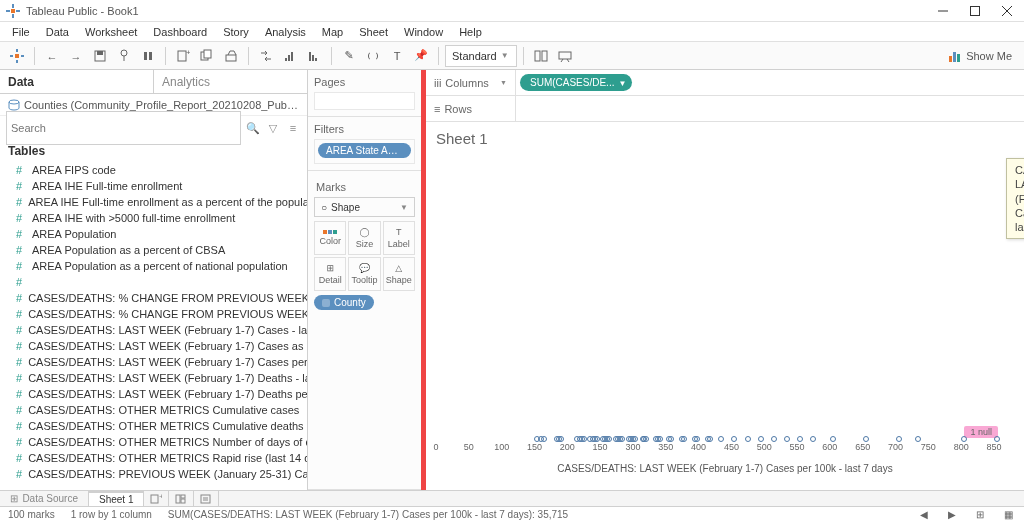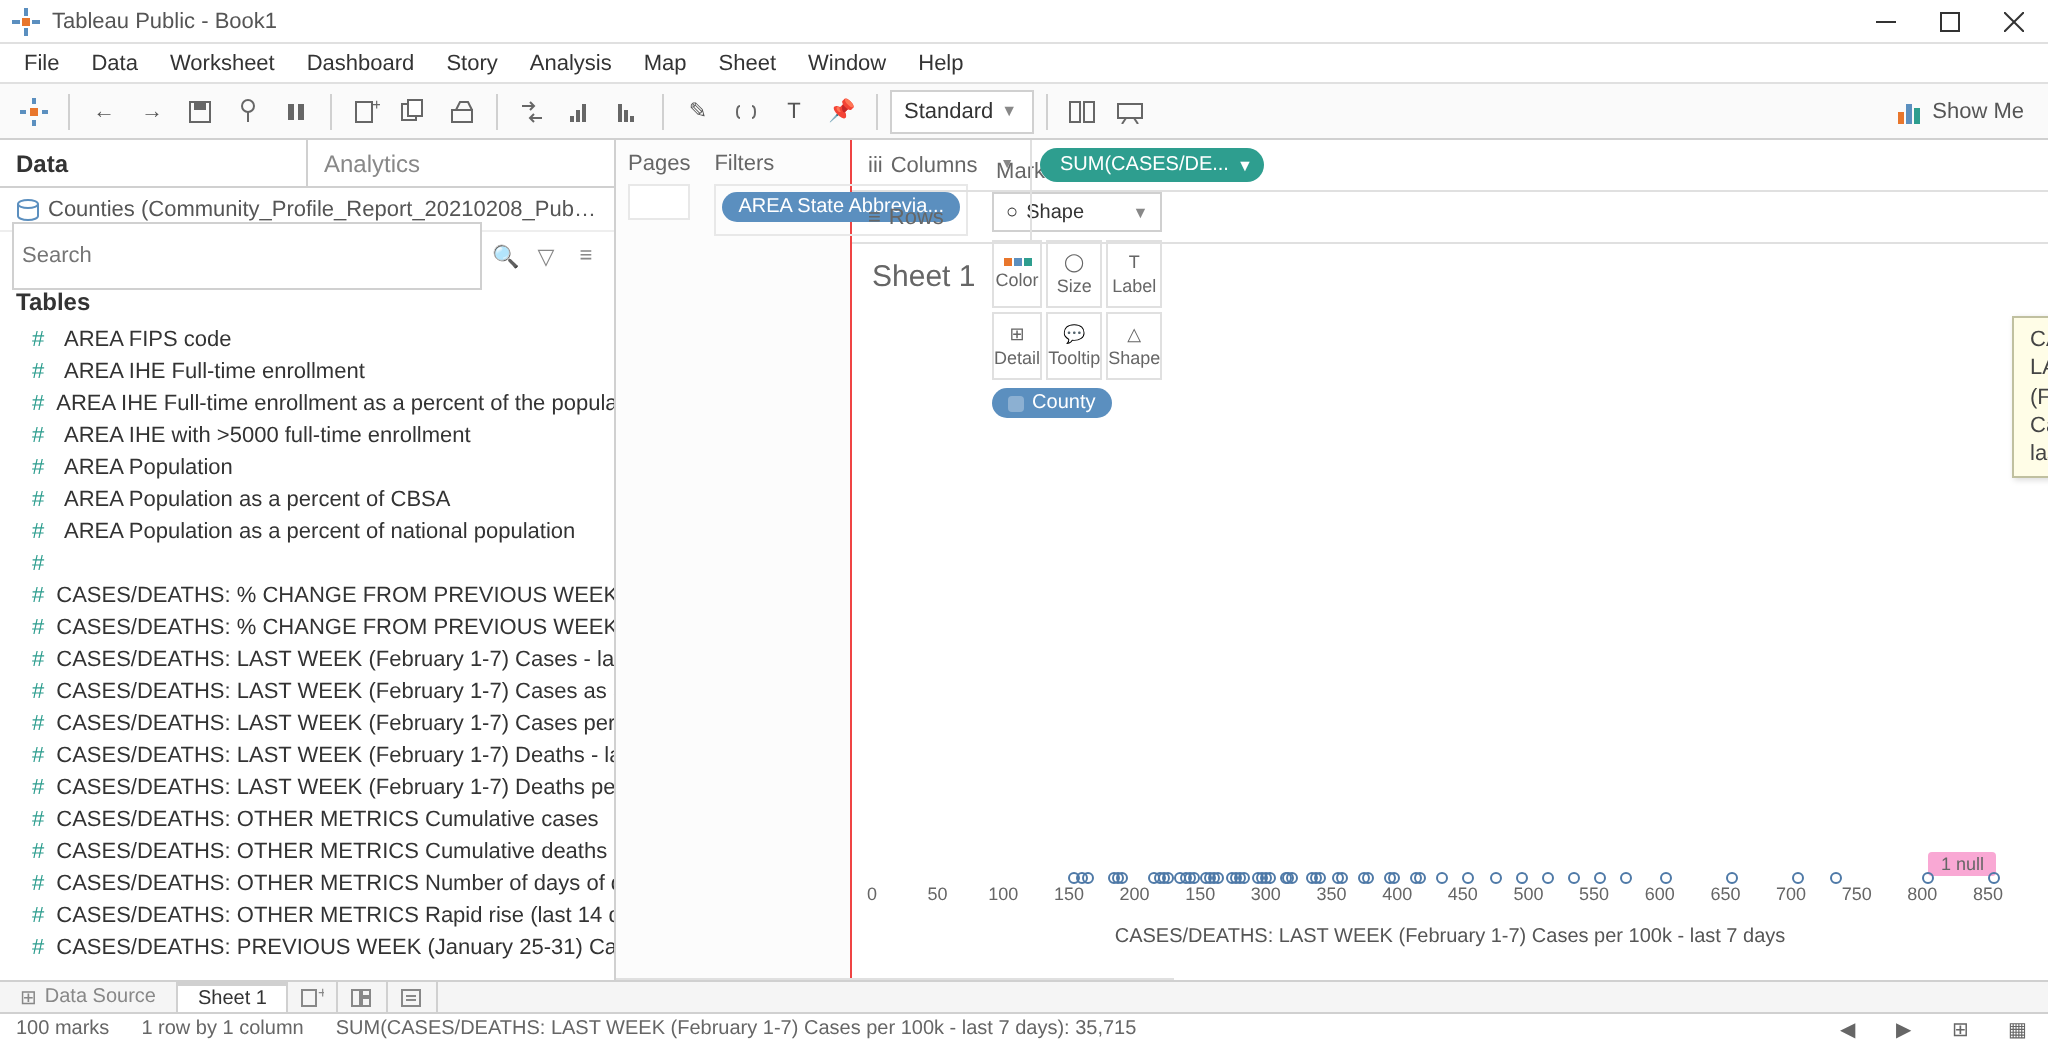--- a/index.html
+++ b/index.html
@@ -20,21 +20,21 @@
 .toolbar { height: 28px; display: flex; align-items: center; padding: 0 6px; gap: 2px; border-bottom: 1px solid #d0d0d0; background: #fafafa; }
 .toolbar .tbtn { width: 22px; height: 22px; display: flex; align-items: center; justify-content: center; cursor: pointer; color: #555; border-radius: 2px; }
 .toolbar .sep { width: 1px; height: 18px; background: #d0d0d0; margin: 0 4px; }
 .toolbar .dropdown { height: 22px; border: 1px solid #d0d0d0; background: #fff; padding: 0 6px; display: flex; align-items: center; gap: 4px; font-size: 11px; cursor: pointer; min-width: 72px; }
 .toolbar .spacer { flex: 1; }
 .toolbar .showme { padding: 2px 6px; cursor: pointer; color: #555; font-size: 11px; display:flex; align-items:center; gap:4px;}
 
 
 .main { display: flex; height: calc(522px - 22px - 20px - 28px - 16px - 16px); }
 .leftpane { width: 308px; border-right: 1px solid #d0d0d0; display: flex; flex-direction: column; }
-.midpane { width: 118px; border-right: 1px solid #ef4444; display: flex; flex-direction: row; background:#fcfcfc;}
+.midpane { width: 118px; border-right: 5px solid #ef4444; display: flex; flex-direction: column; background:#fcfcfc;}
 .rightpane { flex: 1; display: flex; flex-direction: column; }
 
 
 .lefttabs { height: 24px; display: flex; border-bottom: 1px solid #d0d0d0; }
 .lefttab { flex: 1; display: flex; align-items: center; padding: 0 8px; font-size: 12px; cursor: pointer; }
 .lefttab.active { font-weight: 600; }
 .lefttab + .lefttab { border-left: 1px solid #d0d0d0; color:#888;}
 
 .datasource-row { height: 22px; display: flex; align-items: center; padding: 0 8px; gap: 4px; border-bottom: 1px solid #eee; font-size: 11px; color:#555;}
 .search-row { height: 24px; display: flex; align-items: center; padding: 3px 6px; gap: 4px; }

